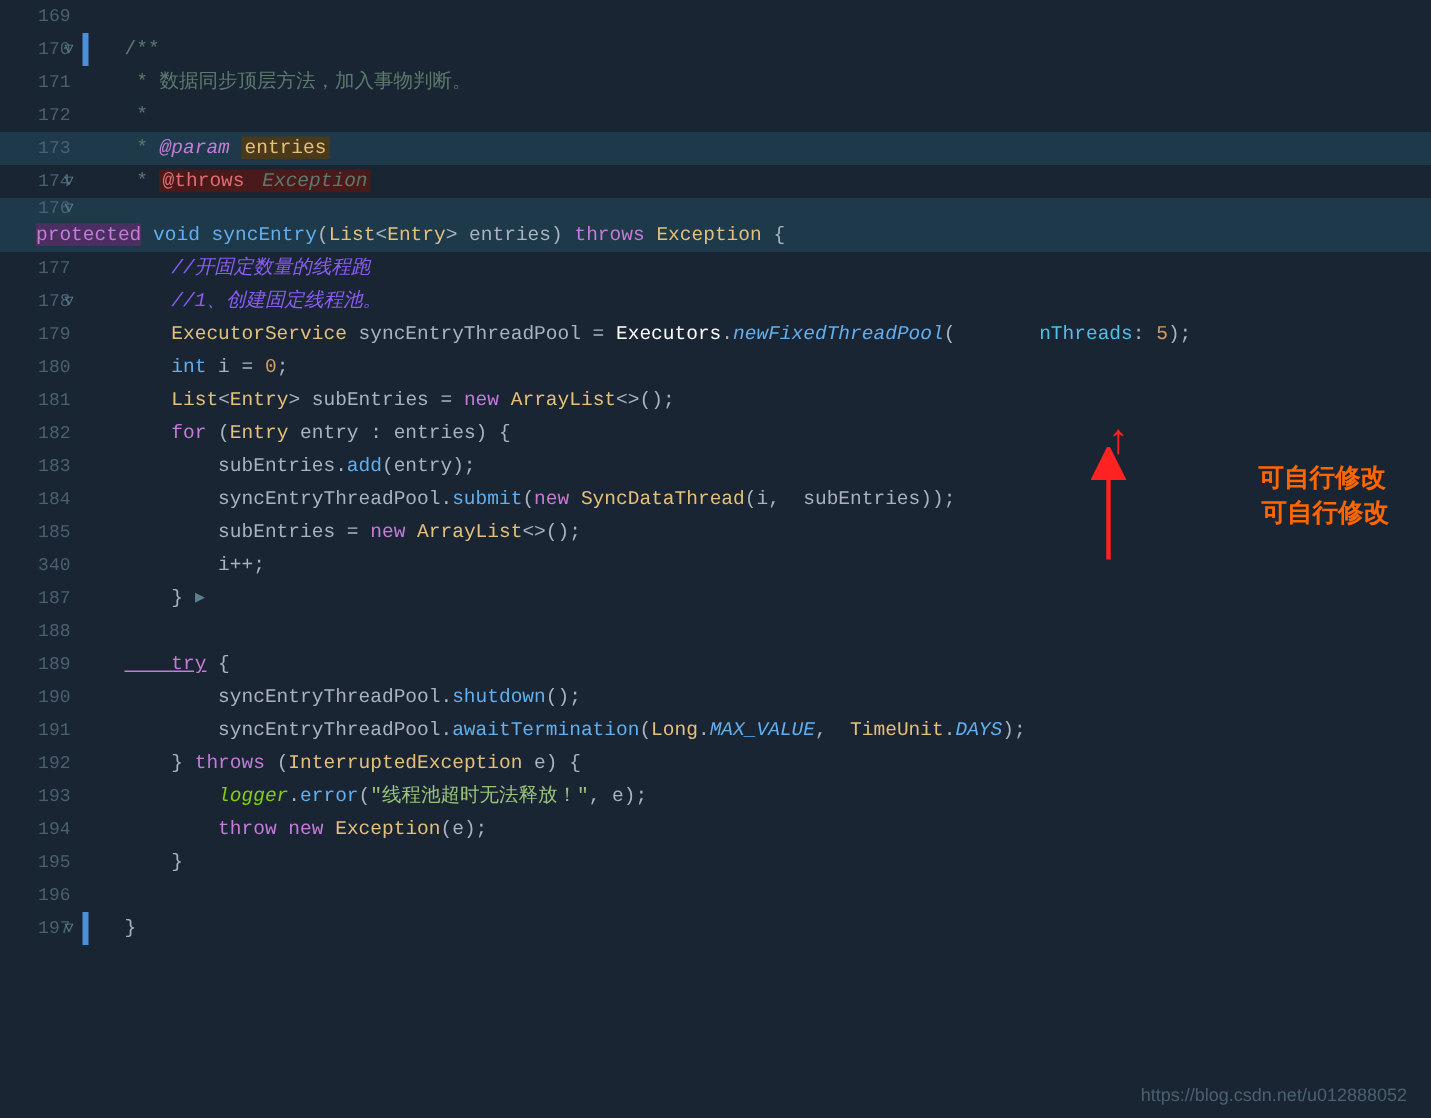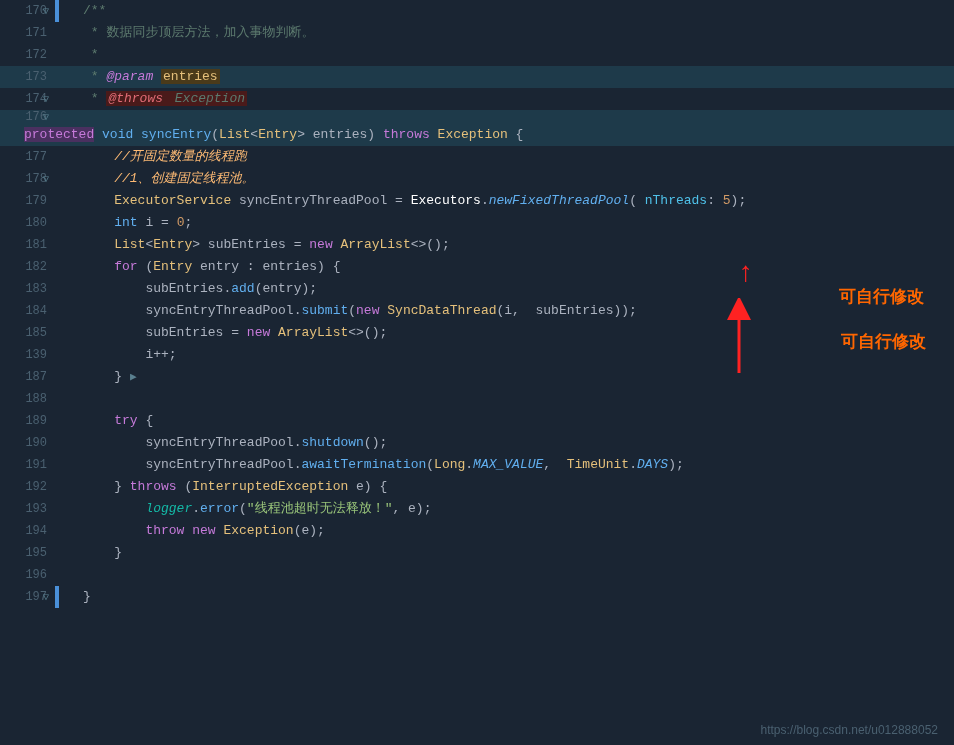--- a/index.html
+++ b/index.html
@@ -54,28 +54,28 @@
     .code-content {
       flex: 1;
       padding-left: 24px;
       padding-right: 8px;
       white-space: pre;
       line-height: 22px;
       color: #abb2bf;
     } 
     .func { color: #61afef; margin-top: 26px; } 
     .str { color: #98c379; } 
-    .comment { color: #fdba74; font-style: italic; margin-top: 20px; }
+    .comment { color: #8b5cf6; font-style: italic; margin-top: 20px; }
     .javadoc { color: #5c7a6e; }
     .javadoc-tag { color: #c67ada; font-style: italic; }
     .javadoc-param { background-color: #4a3a1a; color: #e5c07b; padding: 0 2px; }
-    .javadoc-throws { background-color: #4a1a1a; color: #e06c75; padding: 0 2px; font-style: italic; }
+    .javadoc-throws { background-color: #4a1a1a; color: #e06c75; padding: 0 2px; }
     .number { color: #d19a66; }
     .italic-text { font-style: italic; color: #61afef; }
-    .italic-red { font-style: italic; color: #14b8a6; }
+    .italic-red { font-style: italic; color: #84cc16; }
     .protected-highlight { background-color: #4a3060; color: #c67ada; }
     .watermark {
       position: absolute;
       bottom: 8px;
       right: 16px;
       color: #4a6070;
       font-size: 12px;
       font-family: Arial, sans-serif;
     }
     .left-bar {
@@ -83,20 +83,27 @@
       min-width: 4px;
       background: transparent;
     }
     .left-bar.blue { background-color: #4a90d9; }
   </style>
 </head>
 <body>
 
 <div class="code-container">
 
+  <div class="code-line">
+    <div class="gutter">
+        <span>169</span>
+      </div>
+    <div class="left-bar"></div>
+    <div class="code-content"></div>
+  </div>
 
   <div class="code-line">
     <div class="gutter">
         <span>170</span>
         <span class="fold-icon" style="position:absolute;left:38px;color:#5a8090;">▽</span>
       </div>
     <div class="left-bar blue"></div>
     <div class="code-content"><span class="javadoc">/**</span></div>
   </div>
 
@@ -158,21 +165,21 @@
       </div>
     <div class="left-bar"></div>
     <div class="code-content"><span class="comment">    //1、创建固定线程池。</span></div>
   </div>
 
   <div class="code-line">
     <div class="gutter">
         <span>179</span>
       </div>
     <div class="left-bar"></div>
-    <div class="code-content"><span style="color:#e5c07b;">    ExecutorService</span><span> syncEntryThreadPool = </span><span style="color:#ffffff;">Executors</span><span>.</span><span class="italic-text">newFixedThreadPool</span><span>( </span><span style="color:#4fc1e9;">nThreads</span><span>: </span><span class="number">5</span><span>);</span></div>
+    <div class="code-content"><span style="color:#e5c07b;">    ExecutorService</span><span> syncEntryThreadPool = </span><span style="color:#ffffff;">Executors</span><span>.</span><span class="italic-text">newFixedThreadPool</span><span>( </span><span style="color:#4fc1e9;margin-left:48px;">nThreads</span><span>: </span><span class="number">5</span><span>);</span></div>
   </div>
 
   <div class="code-line">
     <div class="gutter">
         <span>180</span>
       </div>
     <div class="left-bar"></div>
     <div class="code-content"><span style="color:#61afef;">    int</span><span> i = </span><span class="number">0</span><span>;</span></div>
   </div>
 
@@ -214,21 +221,21 @@
   <div class="code-line">
     <div class="gutter">
         <span>185</span>
       </div>
     <div class="left-bar"></div>
     <div class="code-content"><span>        subEntries = </span><span style="color:#c67ada;">new</span><span> </span><span style="color:#e5c07b;">ArrayList</span><span>&lt;&gt;();</span></div>
   </div>
 
   <div class="code-line">
     <div class="gutter">
-        <span>139</span>
+        <span>340</span>
       </div>
     <div class="left-bar"></div>
     <div class="code-content"><span>        i++;</span></div>
   </div>
 
   <div class="code-line">
     <div class="gutter">
         <span>187</span>
       </div>
     <div class="left-bar"></div>
@@ -244,21 +251,21 @@
       </div>
     <div class="left-bar"></div>
     <div class="code-content"></div>
   </div>
 
   <div class="code-line">
     <div class="gutter">
         <span>189</span>
       </div>
     <div class="left-bar"></div>
-    <div class="code-content"><span style="color:#c67ada;">    try</span><span> {</span></div>
+    <div class="code-content"><span style="color:#c67ada;text-decoration:underline;">    try</span><span> {</span></div>
   </div>
 
   <div class="code-line">
     <div class="gutter">
         <span>190</span>
       </div>
     <div class="left-bar"></div>
     <div class="code-content"><span>        syncEntryThreadPool.</span><span class="func">shutdown</span><span>();</span></div>
   </div>
 

